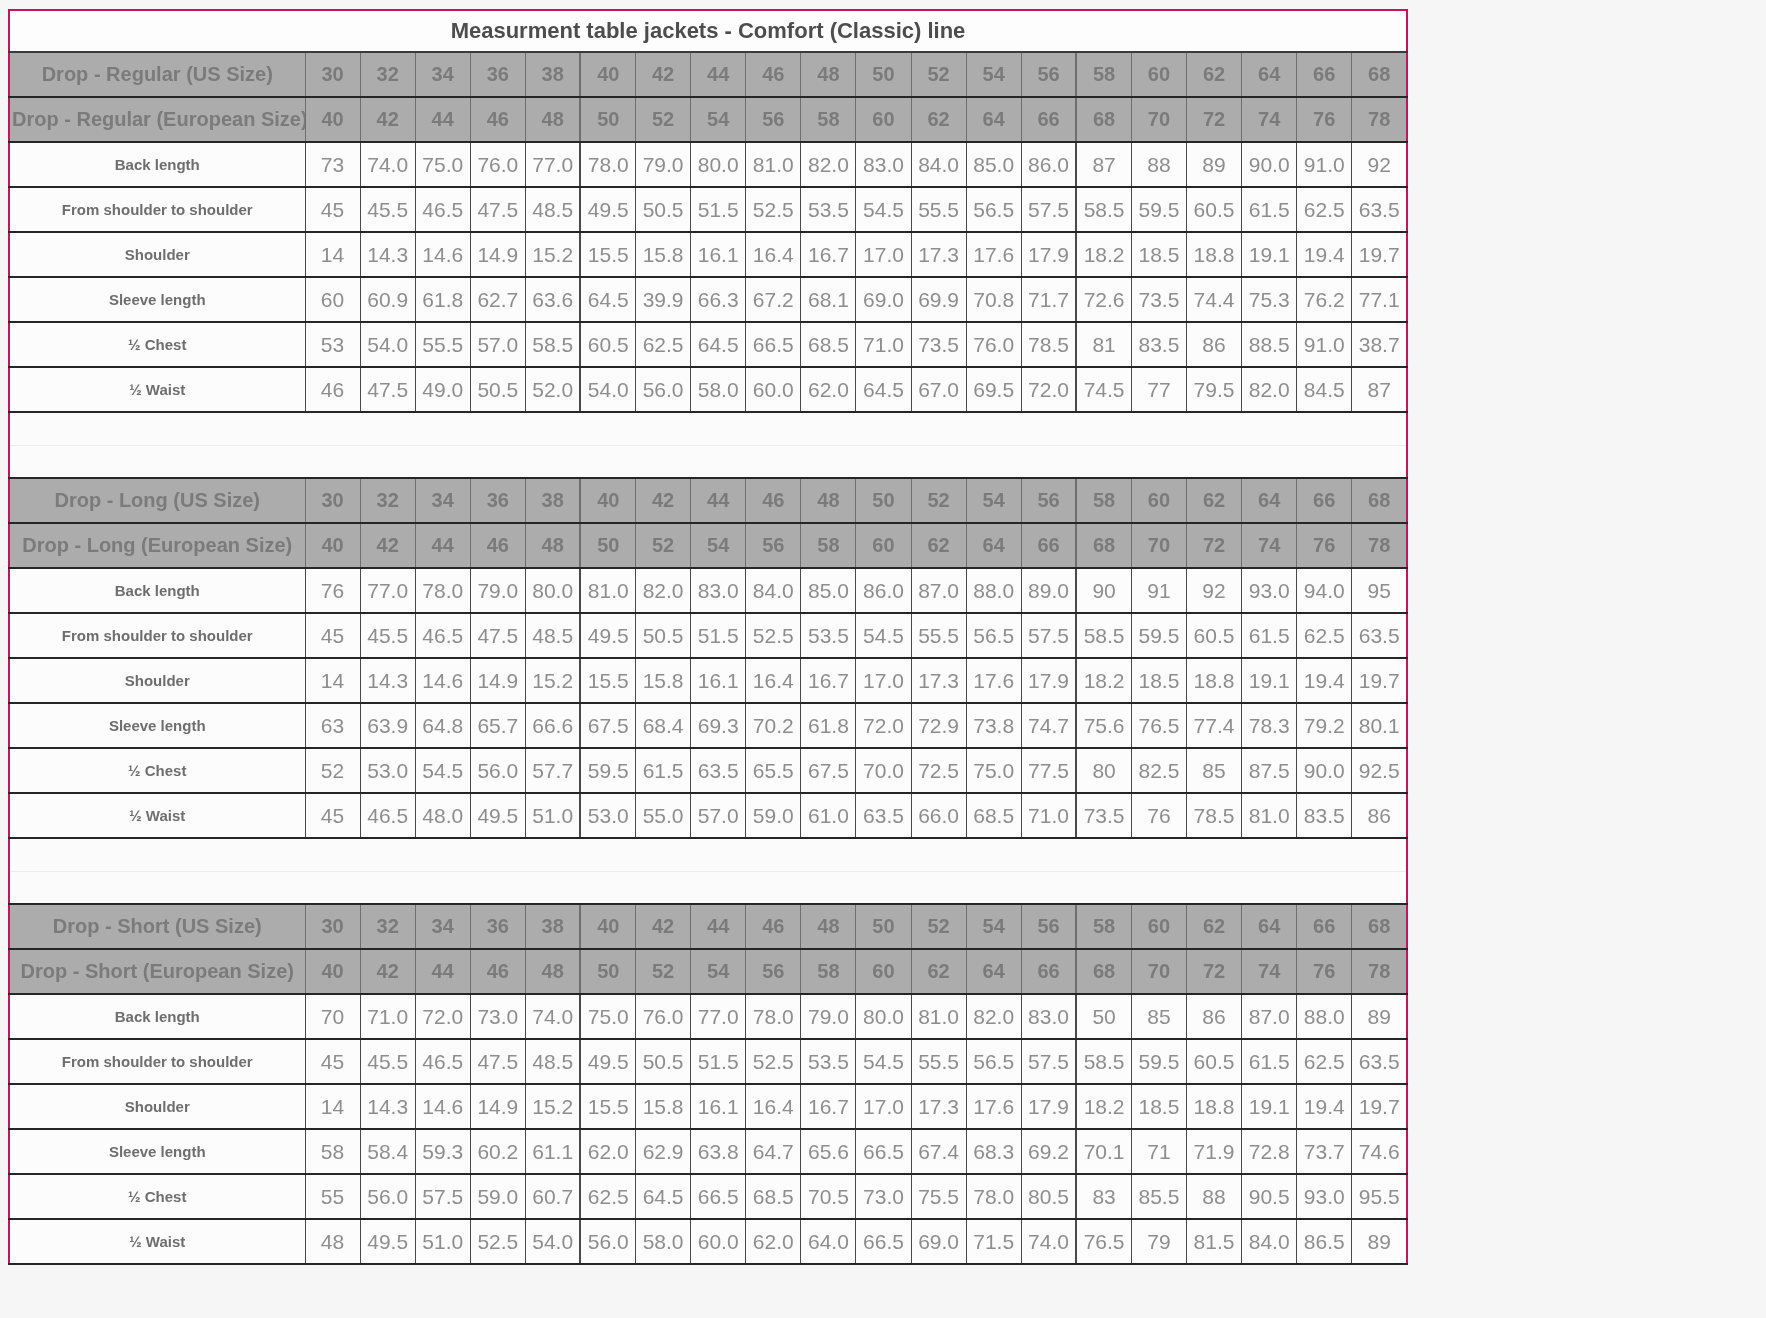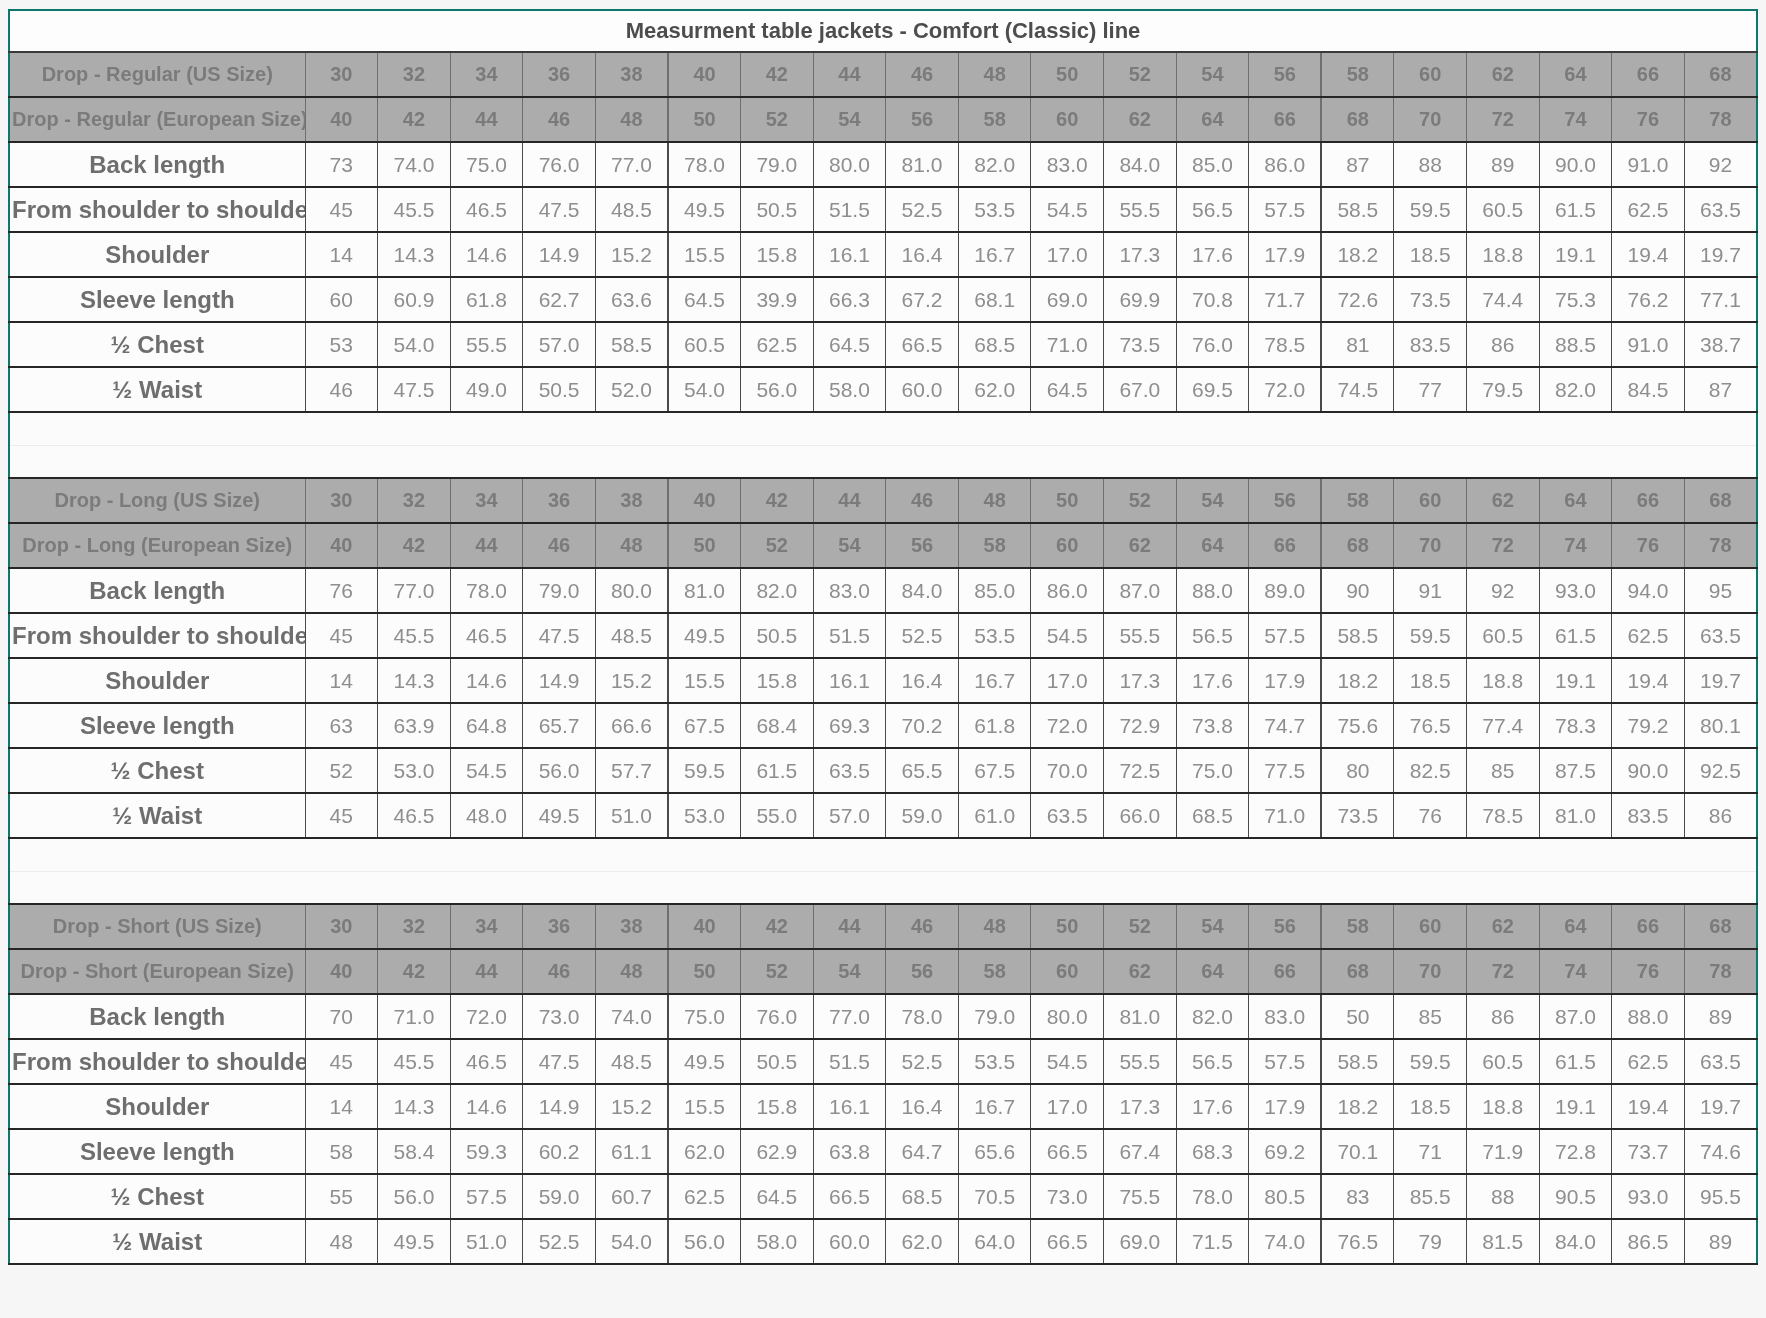--- a/index.html
+++ b/index.html
@@ -4,25 +4,25 @@
 <style>
   * { box-sizing: border-box; }
   html, body { margin: 0; padding: 0; background: #f6f6f6; }
   body {
     font-family: "Liberation Sans", "DejaVu Sans", sans-serif;
     width: 1766px; height: 1318px; overflow: hidden;
   }
   .page { padding: 9px 8px; }
 
   table.mtable {
-    width: 1750px;
+    width: 1400px;
     border-collapse: collapse;
     table-layout: fixed;
     background: #fbfbfb;
-    border: 2px solid #0f766e;
+    border: 2px solid #be185d;
   }
   col.label-col { width: 296px; }
 
   th, td { padding: 0 2px; overflow: hidden; white-space: nowrap; }
 
   tr.title-row th {
     height: 42px;
     background: #fdfdfd;
     color: #4d4d4d;
     font-size: 22px;
@@ -40,21 +40,21 @@
     text-align: center;
     border: 1px solid #6f6f6f;
     border-top: 2px solid #262626;
     border-bottom: 2px solid #262626;
   }
 
   tr.data-row th.row-label {
     height: 45px;
     background: #fcfcfc;
     color: #6e6e6e;
-    font-size: 24px;
+    font-size: 15px;
     font-weight: 700;
     text-align: center;
     border: 1px solid #4a4a4a;
     border-top: 2px solid #262626;
     border-bottom: 2px solid #262626;
   }
   tr.data-row td {
     height: 45px;
     background: #fcfcfc;
     color: #8e8e8e;

